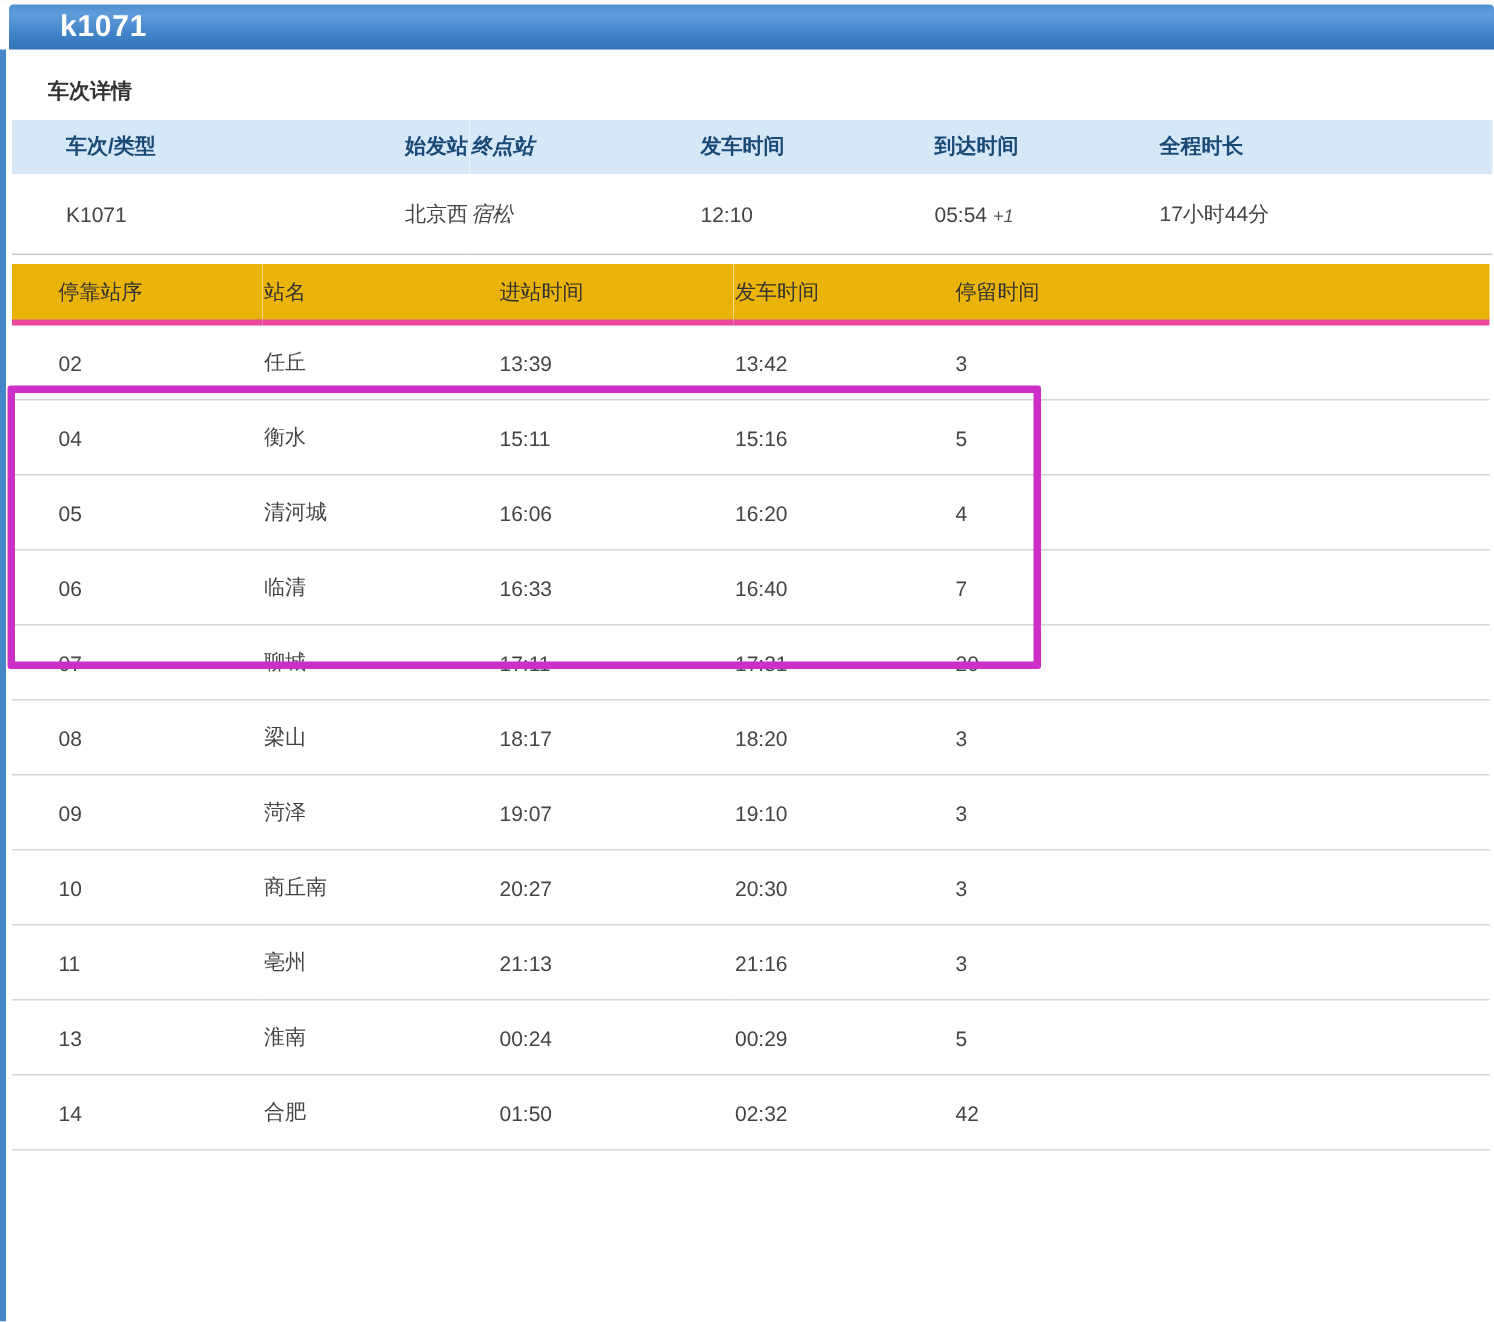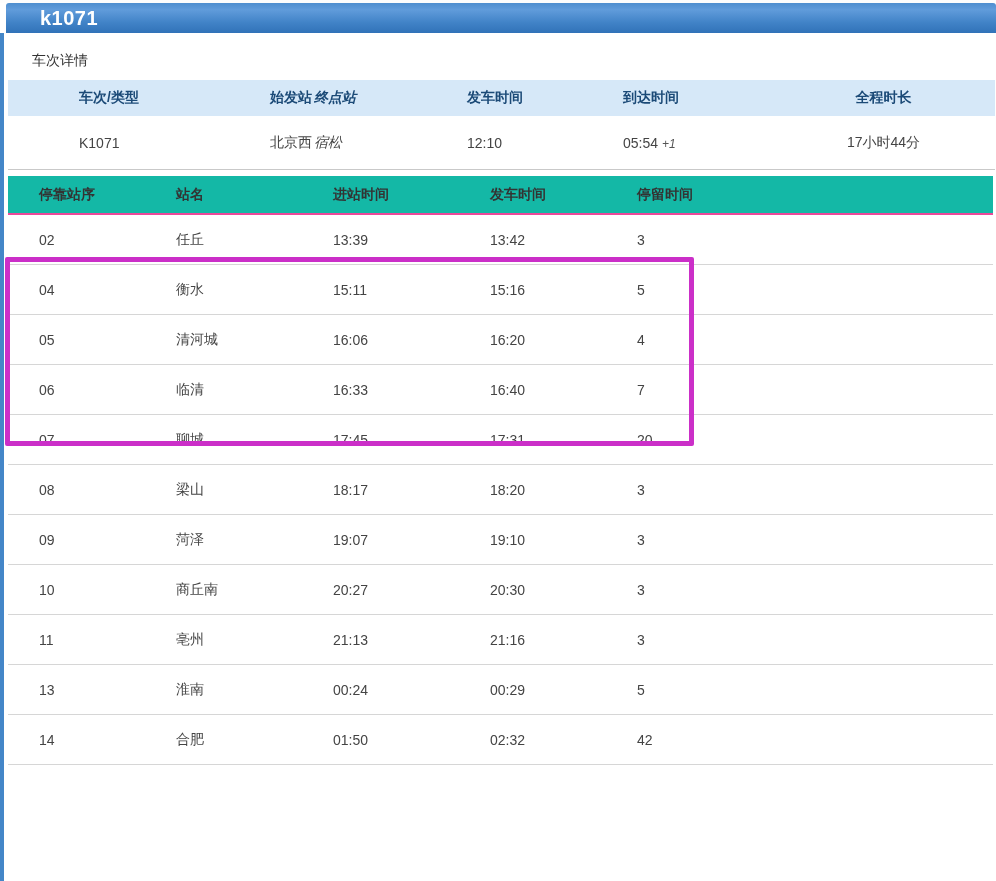--- a/index.html
+++ b/index.html
@@ -17,45 +17,45 @@
   }
   .title-bar .title{
     color:#fff;font-weight:bold;font-size:20px;letter-spacing:0.5px;
     padding-left:34px;
   }
   .content{
     border-left:4px solid #4486c8;
     min-height:848px;box-sizing:border-box;
   }
   .section-title{
-    font-size:14px;font-weight:normal;color:#333;
+    font-size:14px;font-weight:bold;color:#333;
     padding:19px 0 12px 28px;line-height:16px;
   }
   table{border-collapse:collapse;table-layout:fixed;margin-left:4px;}
   td{overflow:hidden;white-space:nowrap;}
 
   
   .t-summary{width:977px;font-size:14px;}
   .t-summary .hdr td{
     background:#d6e8f8;height:34px;font-weight:bold;color:#1b4a77;
   }
   .t-summary .datarow td{height:51px;color:#444;border-bottom:1px solid #c9c9c9;}
-  .t-summary td.c1{width:150px;padding-left:71px;box-sizing:border-box;}
+  .t-summary td.c1{width:150px;padding-left:36px;box-sizing:border-box;}
   .t-summary td.c2{width:153px;text-align:right;}
   .t-summary td.c3{width:151px;font-style:italic;}
   .t-summary td.c4{width:154px;}
   .t-summary td.c5{width:148px;}
-  .t-summary td.c6{width:221px;text-align:center;}
+  .t-summary td.c6{width:221px;}
   .day-offset{font-style:italic;font-size:12px;color:#555;margin-left:4px;}
 
   
   .t-stops{width:977px;font-size:14px;margin-top:6px;}
   .t-stops .hdr td{
-    background:#14b8a6;height:35px;font-weight:bold;color:#333;
-    border-bottom:2px solid #ec4899;
+    background:#eab308;height:35px;font-weight:normal;color:#333;
+    border-bottom:4px solid #ec4899;
   }
   .t-stops .datarow td{height:47px;border-bottom:1px solid #d6d6d6;color:#444;}
   .t-stops td.c1{width:167px;padding-left:31px;box-sizing:border-box;}
   .t-stops td.c2{width:155px;margin-top:10px;}
   .t-stops td.c3{width:155px;}
   .t-stops td.c4{width:145px;}
   .t-stops td.c5{width:355px;margin-top:32px;}
 
   .highlight-box{
     position:absolute;left:5px;top:257px;width:689px;height:189px;
@@ -132,21 +132,21 @@
         <tr class="datarow">
           <td class="c1">06</td>
           <td class="c2">临清</td>
           <td class="c3">16:33</td>
           <td class="c4">16:40</td>
           <td class="c5">7</td>
         </tr>
         <tr class="datarow">
           <td class="c1">07</td>
           <td class="c2">聊城</td>
-          <td class="c3">17:45</td>
+          <td class="c3">17:11</td>
           <td class="c4">17:31</td>
           <td class="c5">20</td>
         </tr>
         <tr class="datarow">
           <td class="c1">08</td>
           <td class="c2">梁山</td>
           <td class="c3">18:17</td>
           <td class="c4">18:20</td>
           <td class="c5">3</td>
         </tr>

